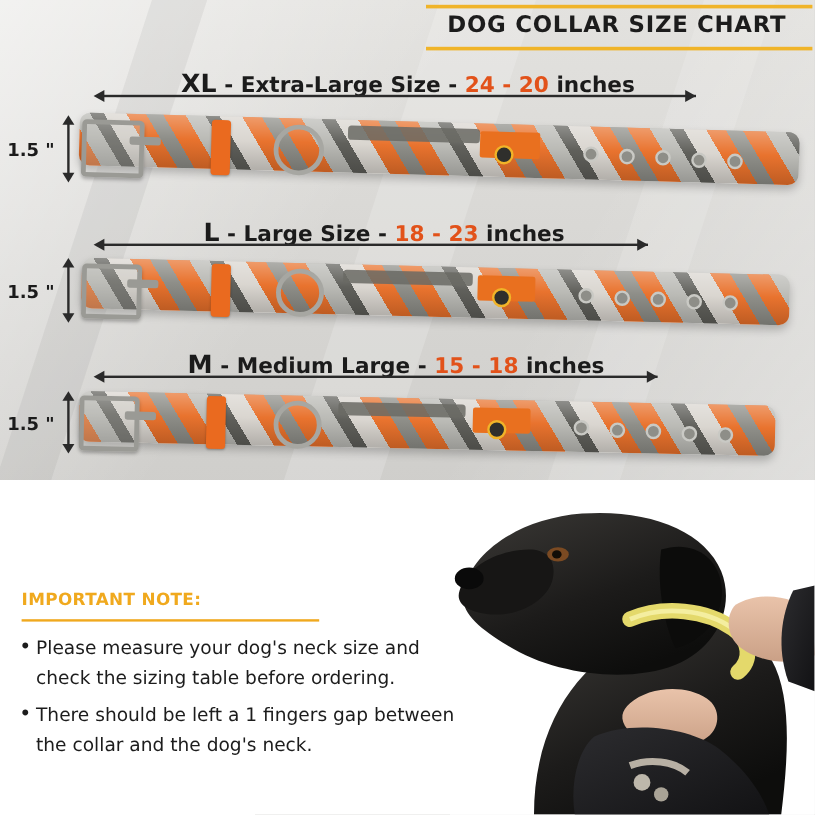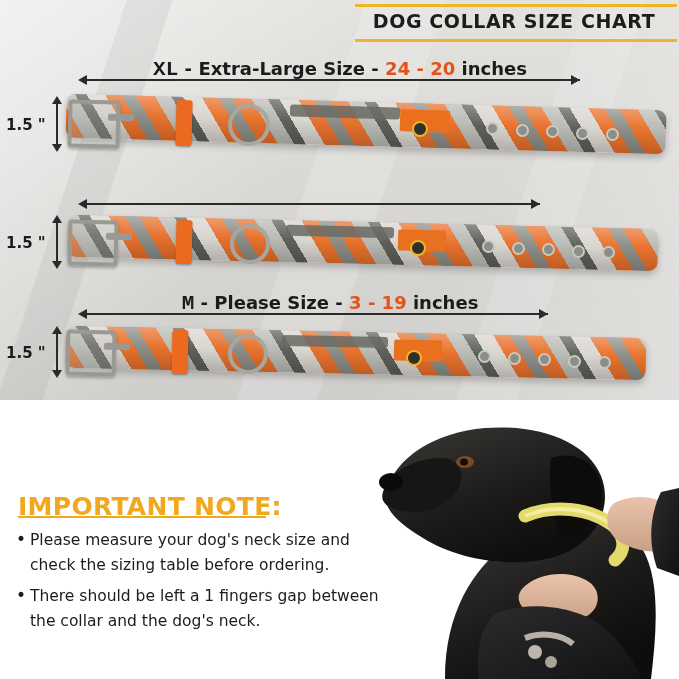--- a/index.html
+++ b/index.html
@@ -78,21 +78,20 @@
   .row-label {
     position: absolute;
     text-align: center;
     font-size: 18px;
     font-weight: bold;
     color: #1b1b1b;
     white-space: nowrap;
   }
   .row-label .sz {
     font-size: 21px;
-    font-family: Liberation Mono, monospace;
   }
   .row-label .num {
     color: #e2521a;
   }
 
   .arrow-line {
     position: absolute;
     height: 2px;
     background: #2a2a2a;
   }
@@ -206,21 +205,21 @@
     height: 279px;
     overflow: hidden;
     background: #ffffff;
   }
 
   
   .note-title {
     position: absolute;
     left: 18px;
     top: 492px;
-    font-size: 25px;
+    font-size: 14px;
     font-weight: bold;
     color: #f0a91e;
     letter-spacing: 0.3px;
   }
   .note-underline {
     position: absolute;
     left: 18px;
     top: 516px;
     width: 248px;
     height: 2px;
@@ -287,20 +286,28 @@
   <div class="keeper" style="left:176px; top:100px; width:16px; height:46px; transform: rotate(1.6deg);"></div>
   <div class="dring" style="left:228px; top:104px; width:34px; height:34px; transform: rotate(1.6deg);"></div>
   <div class="webbing" style="left:400px; top:110px; width:50px; height:22px; transform: rotate(1.6deg);"></div>
   <div class="logo-dot" style="left:412px; top:121px;"></div>
   <div class="eyelet" style="left:486px; top:122px;"></div>
   <div class="eyelet" style="left:516px; top:124px;"></div>
   <div class="eyelet" style="left:546px; top:125px;"></div>
   <div class="eyelet" style="left:576px; top:127px;"></div>
   <div class="eyelet" style="left:606px; top:128px;"></div>
 
+  <div class="row-label" style="left:90px; top:182px; width:460px;">
+    <span class="sz">L</span>
+    <span>-</span>
+    <span>Large Size</span>
+    <span>-</span>
+    <span class="num">18 - 23</span>
+    <span>inches</span>
+  </div>
   <div class="arrow-line" style="left:86px; top:203px; width:454px;"></div>
   <div class="arrow-cap left" style="left:78px; top:199px;"></div>
   <div class="arrow-cap right" style="left:531px; top:199px;"></div>
 
   <div class="height-label" style="left:6px; top:234px;"><span>1.5 "</span></div>
   <div class="height-bar" style="left:56px; top:219px; height:46px;"></div>
   <div class="height-cap up" style="left:52px; top:215px;"></div>
   <div class="height-cap down" style="left:52px; top:261px;"></div>
 
   <div class="collar" style="left:68px; top:222px; width:590px; height:42px; transform: rotate(1.4deg);"></div>
@@ -313,23 +320,23 @@
   <div class="logo-dot" style="left:410px; top:240px;"></div>
   <div class="eyelet" style="left:482px; top:240px;"></div>
   <div class="eyelet" style="left:512px; top:242px;"></div>
   <div class="eyelet" style="left:542px; top:243px;"></div>
   <div class="eyelet" style="left:572px; top:245px;"></div>
   <div class="eyelet" style="left:602px; top:246px;"></div>
 
   <div class="row-label" style="left:90px; top:292px; width:480px;">
     <span class="sz">M</span>
     <span>-</span>
-    <span>Please Size</span>
-    <span>-</span>
-    <span class="num">3 - 19</span>
+    <span>Medium Large</span>
+    <span>-</span>
+    <span class="num">15 - 18</span>
     <span>inches</span>
   </div>
   <div class="arrow-line" style="left:86px; top:313px; width:462px;"></div>
   <div class="arrow-cap left" style="left:78px; top:309px;"></div>
   <div class="arrow-cap right" style="left:539px; top:309px;"></div>
 
   <div class="height-label" style="left:6px; top:344px;"><span>1.5 "</span></div>
   <div class="height-bar" style="left:56px; top:330px; height:44px;"></div>
   <div class="height-cap up" style="left:52px; top:326px;"></div>
   <div class="height-cap down" style="left:52px; top:370px;"></div>

